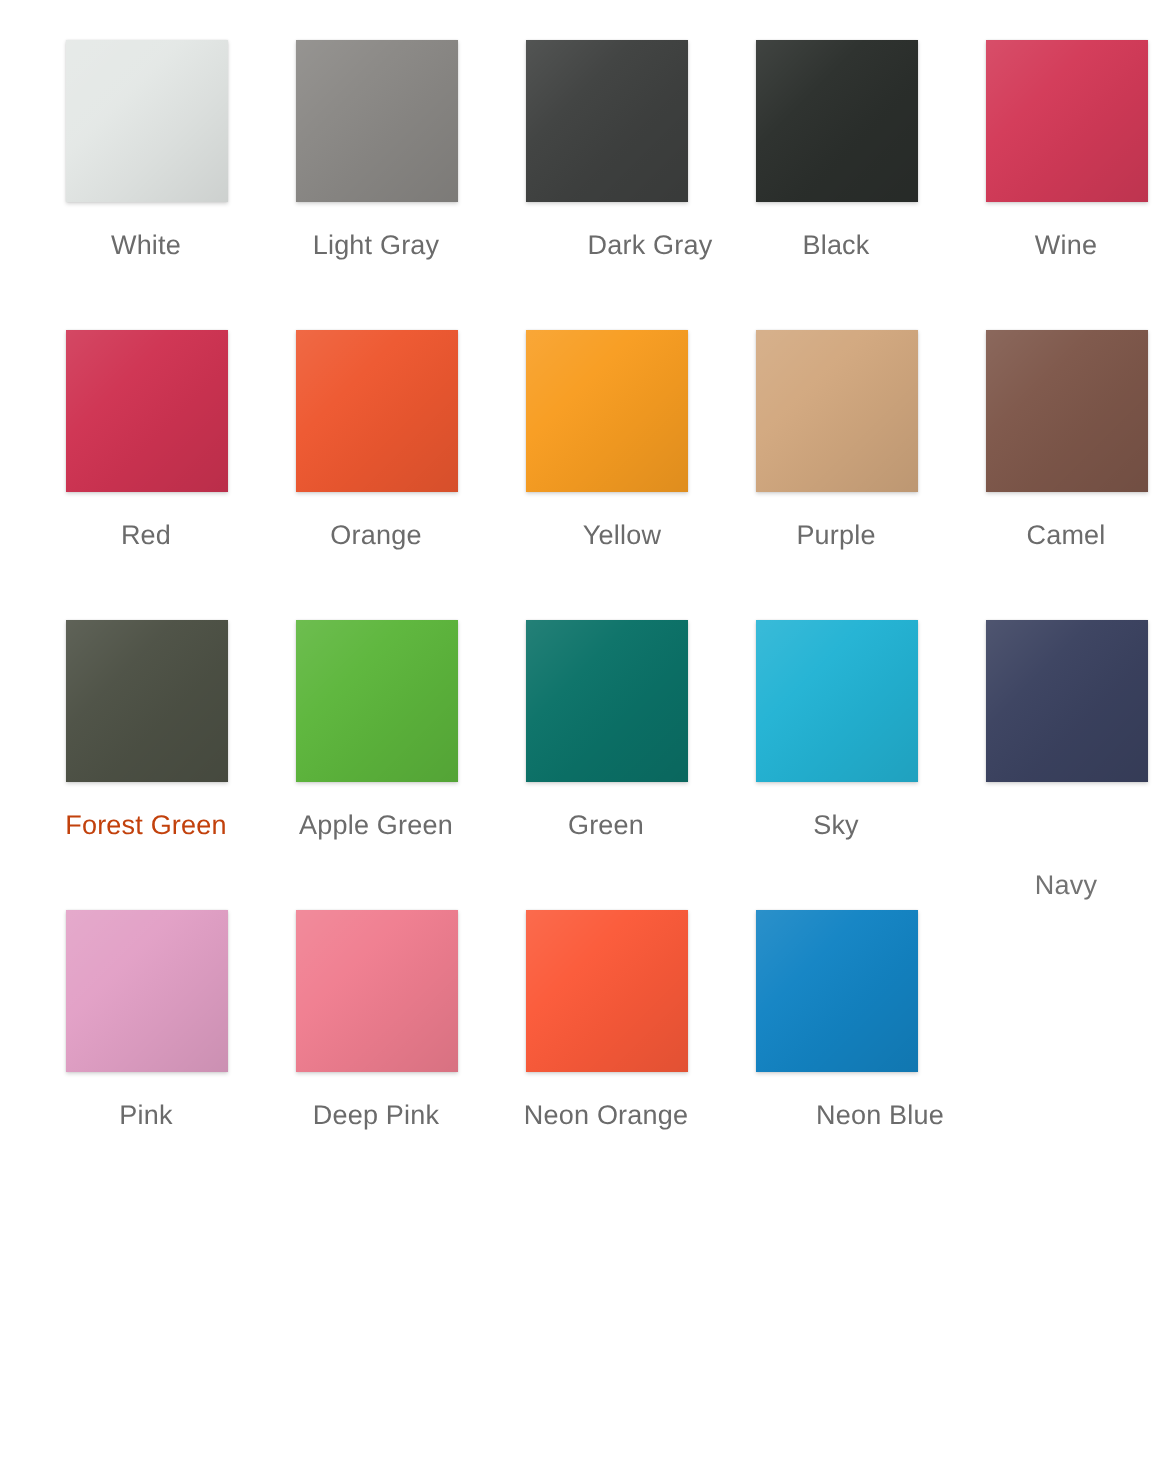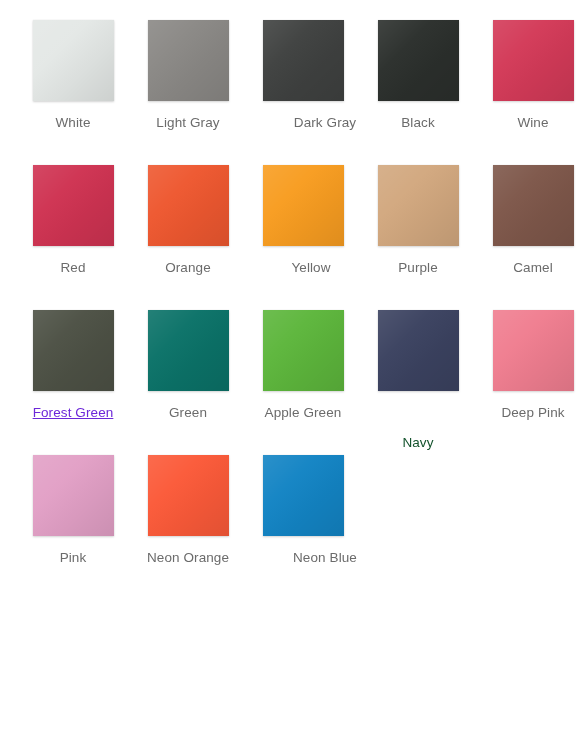--- a/index.html
+++ b/index.html
@@ -132,51 +132,57 @@
     <div class="swatch-cell">
       <div class="swatch-chip-wrap">
         <div class="swatch-chip" style="background-color: rgb(126, 87, 74);"></div>
       </div>
       <div class="swatch-label" style="color: rgb(107, 107, 107);">Camel</div>
     </div>
     <div class="swatch-cell">
       <div class="swatch-chip-wrap">
         <div class="swatch-chip" style="background-color: rgb(77, 81, 69);"></div>
       </div>
-      <div class="swatch-label" style="color: #6d28d9; text-decoration: underline;">Forest Green</div>
+      <div class="swatch-label" style="color: #c2410c;">Forest Green</div>
+    </div>
+    <div class="swatch-cell">
+      <div class="swatch-chip-wrap">
+        <div class="swatch-chip" style="background-color: rgb(93, 182, 60);"></div>
+      </div>
+      <div class="swatch-label" style="color: rgb(107, 107, 107);">Apple Green</div>
     </div>
     <div class="swatch-cell">
       <div class="swatch-chip-wrap">
         <div class="swatch-chip" style="background-color: rgb(11, 114, 104);"></div>
       </div>
       <div class="swatch-label" style="color: rgb(107, 107, 107);">Green</div>
     </div>
     <div class="swatch-cell">
       <div class="swatch-chip-wrap">
-        <div class="swatch-chip" style="background-color: rgb(93, 182, 60);"></div>
+        <div class="swatch-chip" style="background-color: rgb(35, 179, 212);"></div>
       </div>
-      <div class="swatch-label" style="color: rgb(107, 107, 107);">Apple Green</div>
+      <div class="swatch-label" style="color: rgb(107, 107, 107);">Sky</div>
     </div>
     <div class="swatch-cell">
       <div class="swatch-chip-wrap">
         <div class="swatch-chip" style="background-color: rgb(59, 66, 96);"></div>
       </div>
-      <div class="swatch-label" style="color: #14532d; margin-top: 44px;">Navy</div>
+      <div class="swatch-label" style="color: #737373; margin-top: 44px;">Navy</div>
+    </div>
+    <div class="swatch-cell">
+      <div class="swatch-chip-wrap">
+        <div class="swatch-chip" style="background-color: rgb(226, 160, 198);"></div>
+      </div>
+      <div class="swatch-label" style="color: rgb(107, 107, 107);">Pink</div>
     </div>
     <div class="swatch-cell">
       <div class="swatch-chip-wrap">
         <div class="swatch-chip" style="background-color: rgb(240, 126, 144);"></div>
       </div>
       <div class="swatch-label" style="color: rgb(107, 107, 107);">Deep Pink</div>
-    </div>
-    <div class="swatch-cell">
-      <div class="swatch-chip-wrap">
-        <div class="swatch-chip" style="background-color: rgb(226, 160, 198);"></div>
-      </div>
-      <div class="swatch-label" style="color: rgb(107, 107, 107);">Pink</div>
     </div>
     <div class="swatch-cell">
       <div class="swatch-chip-wrap">
         <div class="swatch-chip" style="background-color: rgb(251, 90, 57);"></div>
       </div>
       <div class="swatch-label" style="color: rgb(107, 107, 107);">Neon Orange</div>
     </div>
     <div class="swatch-cell">
       <div class="swatch-chip-wrap">
         <div class="swatch-chip" style="background-color: rgb(19, 132, 196);"></div>

